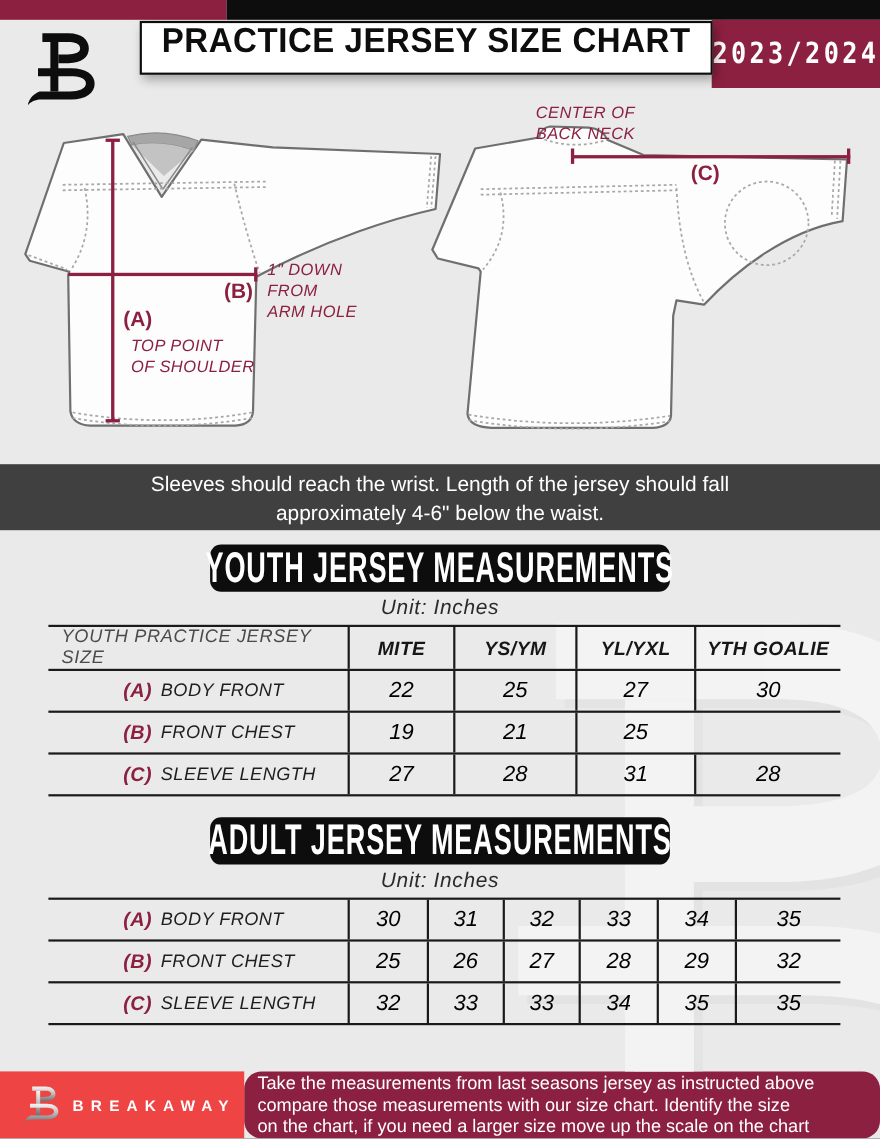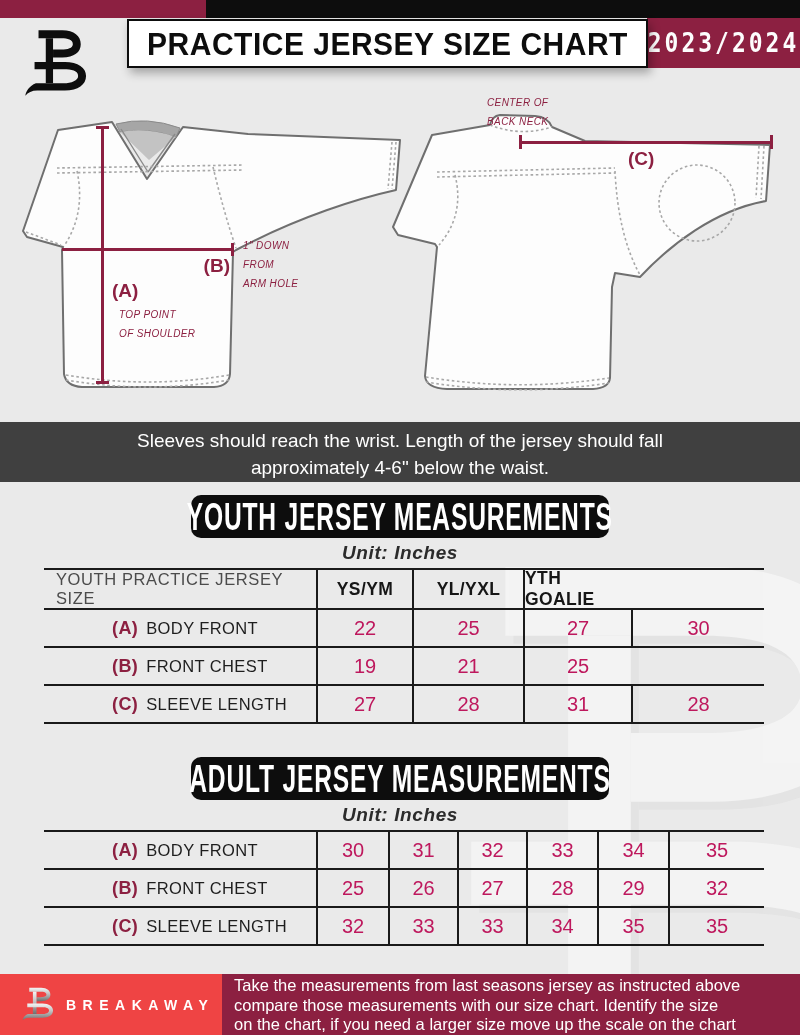--- a/index.html
+++ b/index.html
@@ -8,80 +8,80 @@
 
   
   .top-strip { display:flex; height:18px; }
   .top-strip .seg-maroon { width:206px; background:#8c2041; }
   .top-strip .seg-black { flex:1; background:#0d0d0d; }
 
   
   .header { position:relative; height:77px; }
   .brand-logo { position:absolute; left:24px; top:9px; width:66px; height:74px; }
   .title-box { position:absolute; left:127px; top:1px; width:521px; height:49px;
-    background:#fff; border:2px solid #0d0d0d; display:flex; align-items:center; justify-content:center;
+    background:#fff; border:2px solid #0d0d0d; display:flex; align-items:flex-start; justify-content:center;
     box-shadow:3px 5px 9px rgba(0,0,0,.30); z-index:2; }
   .title-box h1 { font-size:30px; font-weight:bold; letter-spacing:.5px; color:#0d0d0d; white-space:nowrap;
     transform:scaleY(1.05); }
-  .season-badge { position:absolute; left:647px; top:0; width:153px; height:50px; background:#8c2041;
+  .season-badge { position:absolute; left:647px; top:0; width:153px; height:62px; background:#8c2041;
     display:flex; align-items:center; justify-content:center; z-index:1; }
   .season-badge span { font-family:"DejaVu Sans Mono", monospace; font-weight:bold; font-size:23px;
     color:#fdfdfd; letter-spacing:3px; transform:scaleY(1.15); white-space:nowrap; }
 
   
   .diagram { position:relative; height:327px; }
   .diagram svg { position:absolute; }
   .jersey-outline { fill:#fdfdfd; stroke:#6f6f6f; stroke-width:2; stroke-linejoin:round; }
   .seam { fill:none; stroke:#a8a8a8; stroke-width:1.6; stroke-dasharray:2.6 2.6; }
   .thin { fill:none; stroke:#8a8a8a; stroke-width:1.4; }
   .measure-line { position:absolute; background:#8c2041; z-index:5; }
   .measure-label { position:absolute; color:#8c2041; font-weight:bold; font-size:19px; z-index:6; }
-  .measure-note { position:absolute; color:#8c2041; font-style:italic; font-size:10px; line-height:19px;
+  .measure-note { position:absolute; color:#8c2041; font-style:italic; font-size:15px; line-height:19px;
     letter-spacing:.4px; white-space:pre-line; z-index:6; }
 
   
   .banner { height:60px; background:#404040; color:#fff; text-align:center;
     font-size:19px; line-height:27px; padding-top:5px; white-space:pre-line; }
 
   
   .measurements { position:relative; height:492px; overflow:hidden;border-radius:27px; }
   .watermark { position:absolute; top:62px; right:-150px; width:570px; height:630px; z-index:0; }
   .wm-back { position:absolute; top:70px; right:-158px; width:570px; height:630px; z-index:0; }
   .section-heading { position:relative; width:418px; height:43px; margin:0 auto; background:#0d0d0d;
     border-radius:10px; display:flex; align-items:center; justify-content:center; z-index:2; }
   .section-heading span { color:#fff; font-weight:bold; font-size:30px; letter-spacing:1px; white-space:nowrap;
     display:inline-block; transform:scale(.82,1.3); }
-  .unit { position:relative; text-align:center; font-style:italic; font-weight:bold; font-size:19px;
+  .unit { position:relative; text-align:center; font-style:italic; font-weight:normal; font-size:19px;
     color:#2b2b2b; letter-spacing:.6px; margin-top:4px; z-index:2; }
 
   .size-table { position:relative; width:720px; margin:4px 0 0 44px;
-    border-top:2.5px solid #1a1a1a; border-bottom:2.5px solid #1a1a1a; z-index:2; }
+    border-top:2.5px solid #1a1a1a; border-bottom:2.5px solid #1a1a1a; z-index:2;font-style:italic; }
   .t-row { display:grid; }
   .youth-grid { grid-template-columns:272px 96px 111px 108px 133px; }
   .adult-grid { grid-template-columns:272px 72px 69px 69px 71px 71px 96px; }
   .t-row + .t-row { border-top:2.5px solid #1a1a1a; }
   .t-cell { height:36px; display:flex; align-items:center; justify-content:center; }
   .t-head .t-cell { height:38px; }
   .t-cell + .t-cell { border-left:2px solid #1a1a1a; }
   .cell-sizelabel { justify-content:flex-start; padding-left:12px; color:#4b4b4b; font-size:16.5px;
     letter-spacing:.6px; }
   .cell-colhead { font-weight:bold; font-size:17.5px; color:#161616; letter-spacing:.4px; }
   .cell-rowlabel { justify-content:flex-start; padding-left:68px; font-size:16.5px; color:#1e1e1e;
     letter-spacing:.4px; }
   .cell-rowlabel .key { color:#8c2041; font-weight:bold; font-size:18px; margin-right:8px; }
-  .cell-value { font-size:20px; color:#be185d; }
+  .cell-value { font-size:20px; color:#000000; }
 
   
   .footer { display:flex; height:61px; }
   .footer-brand { width:222px; background:#ef4444; position:relative; display:flex; align-items:center; }
   .footer-logo { position:absolute; left:22px; top:12px; width:33px; height:37px; }
   .footer-brand-name { position:absolute; left:66px; top:0; height:100%; display:flex; align-items:center;
     color:#fff; font-weight:bold; font-size:14px; letter-spacing:6.5px; }
   .footer-note { flex:1; background:#8c2041; color:#fff; font-size:16.5px; line-height:19.5px;
-    padding:2px 0 0 12px; display:flex; align-items:center; white-space:pre-line; }
+    padding:2px 0 0 12px; display:flex; align-items:center; white-space:pre-line;border-radius:16px; }
 </style>
 </head>
 <body>
 
 <svg width="0" height="0" style="position:absolute" aria-hidden="true">
   <defs>
     <linearGradient id="silver" x1="0" y1="0" x2="0" y2="1">
       <stop offset="0" stop-color="#f5f5f5"></stop>
       <stop offset=".45" stop-color="#c2c2c2"></stop>
       <stop offset="1" stop-color="#6f6f6f"></stop>
@@ -187,20 +187,21 @@
     </svg>
 
     <div class="section-heading" style="margin-top:13px">
       <span>YOUTH JERSEY MEASUREMENTS</span>
     </div>
     <div class="unit">Unit: Inches</div>
 
     <div class="size-table">
       <div class="t-row t-head youth-grid">
         <div class="t-cell cell-sizelabel">YOUTH PRACTICE JERSEY SIZE</div>
+        <div class="t-cell cell-colhead">MITE</div>
         <div class="t-cell cell-colhead">YS/YM</div>
         <div class="t-cell cell-colhead">YL/YXL</div>
         <div class="t-cell cell-colhead">YTH GOALIE</div>
       </div>
       <div class="t-row youth-grid">
         <div class="t-cell cell-rowlabel">
           <span class="key">(A)</span>
           <span>BODY FRONT</span>
         </div>
         <div class="t-cell cell-value">22</div>
@@ -222,21 +223,21 @@
           <span class="key">(C)</span>
           <span>SLEEVE LENGTH</span>
         </div>
         <div class="t-cell cell-value">27</div>
         <div class="t-cell cell-value">28</div>
         <div class="t-cell cell-value">31</div>
         <div class="t-cell cell-value">28</div>
       </div>
     </div>
 
-    <div class="section-heading" style="margin-top:33px">
+    <div class="section-heading" style="margin-top:19px">
       <span>ADULT JERSEY MEASUREMENTS</span>
     </div>
     <div class="unit">Unit: Inches</div>
 
     <div class="size-table">
       <div class="t-row adult-grid">
         <div class="t-cell cell-rowlabel">
           <span class="key">(A)</span>
           <span>BODY FRONT</span>
         </div>

